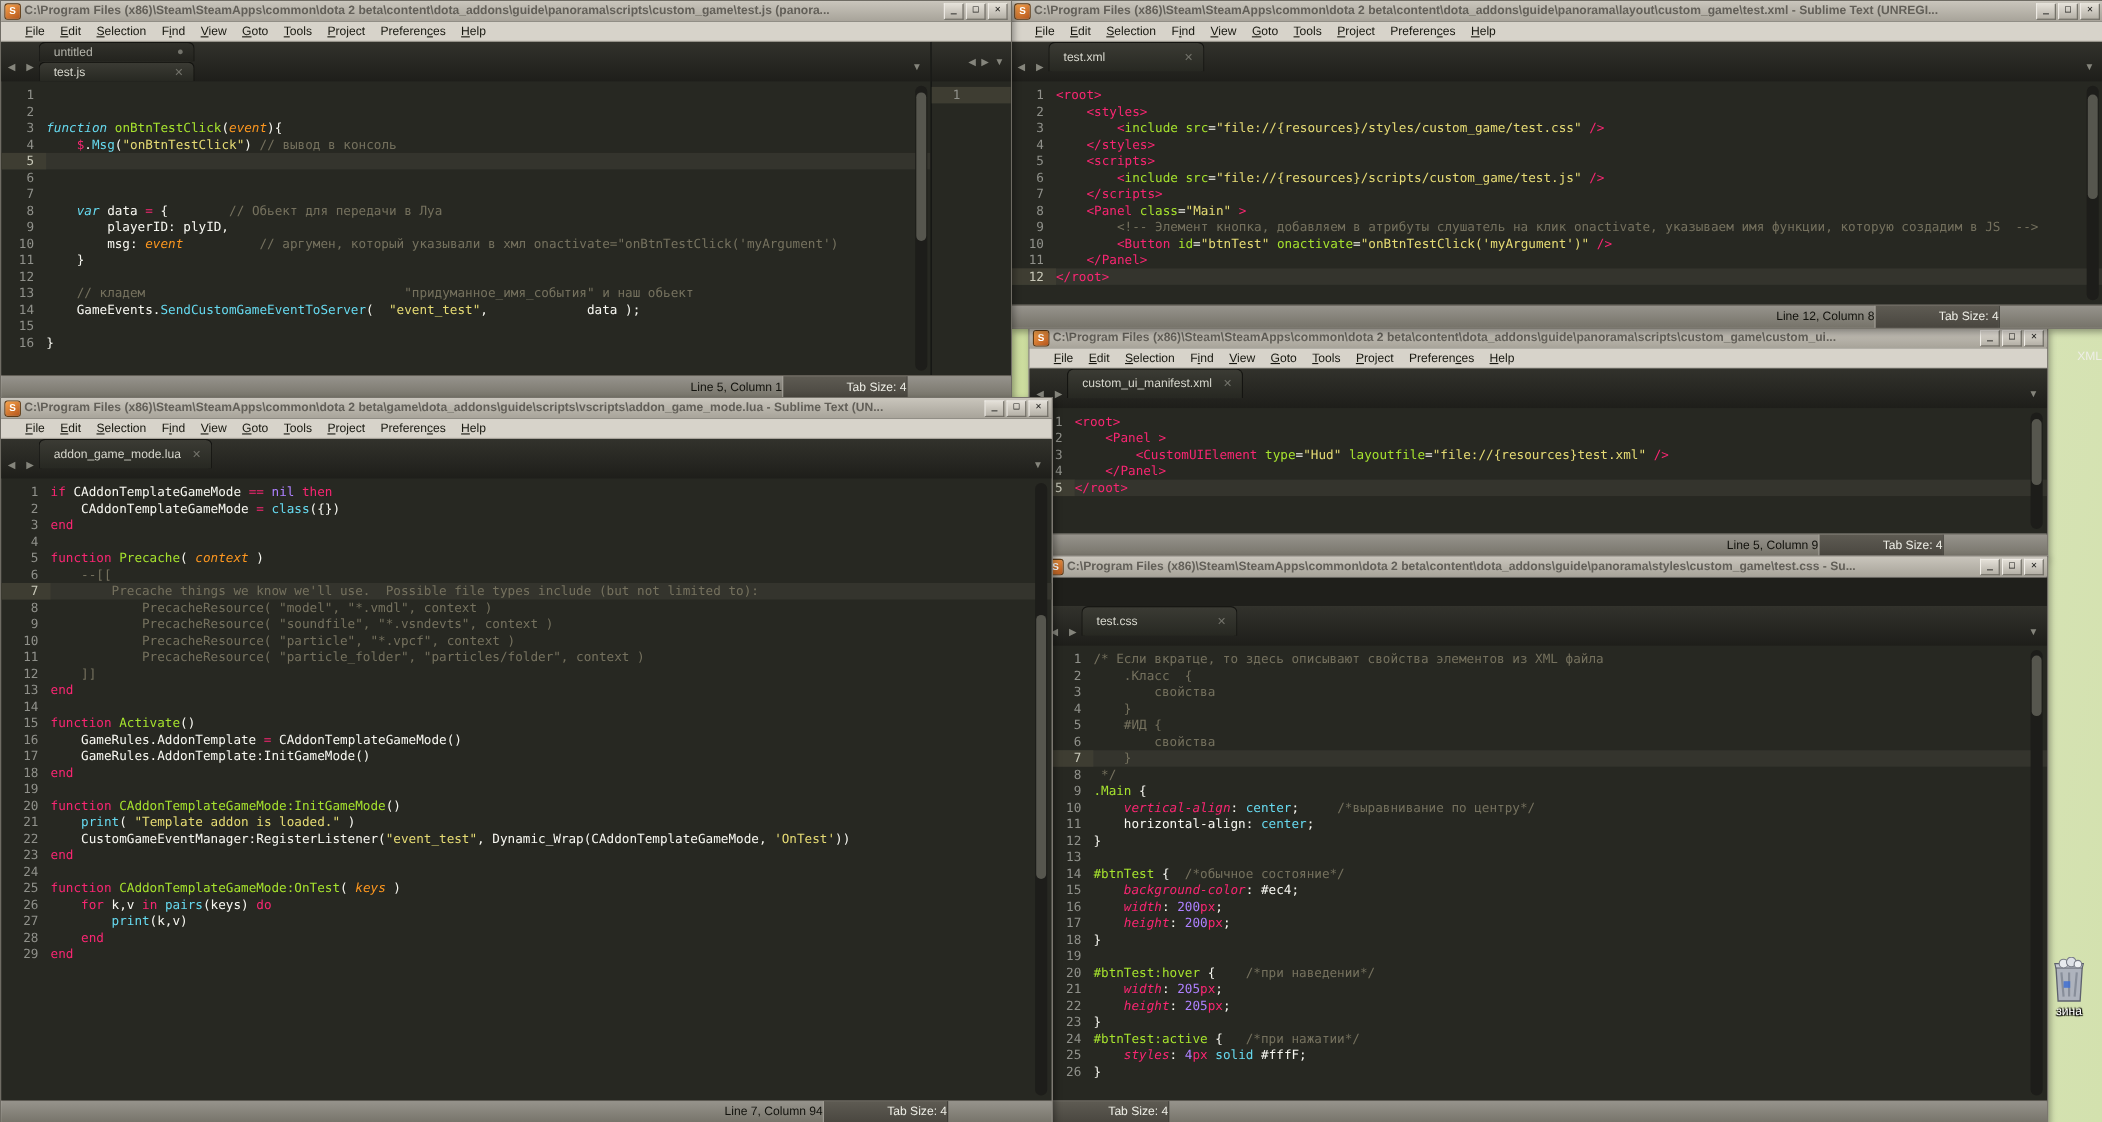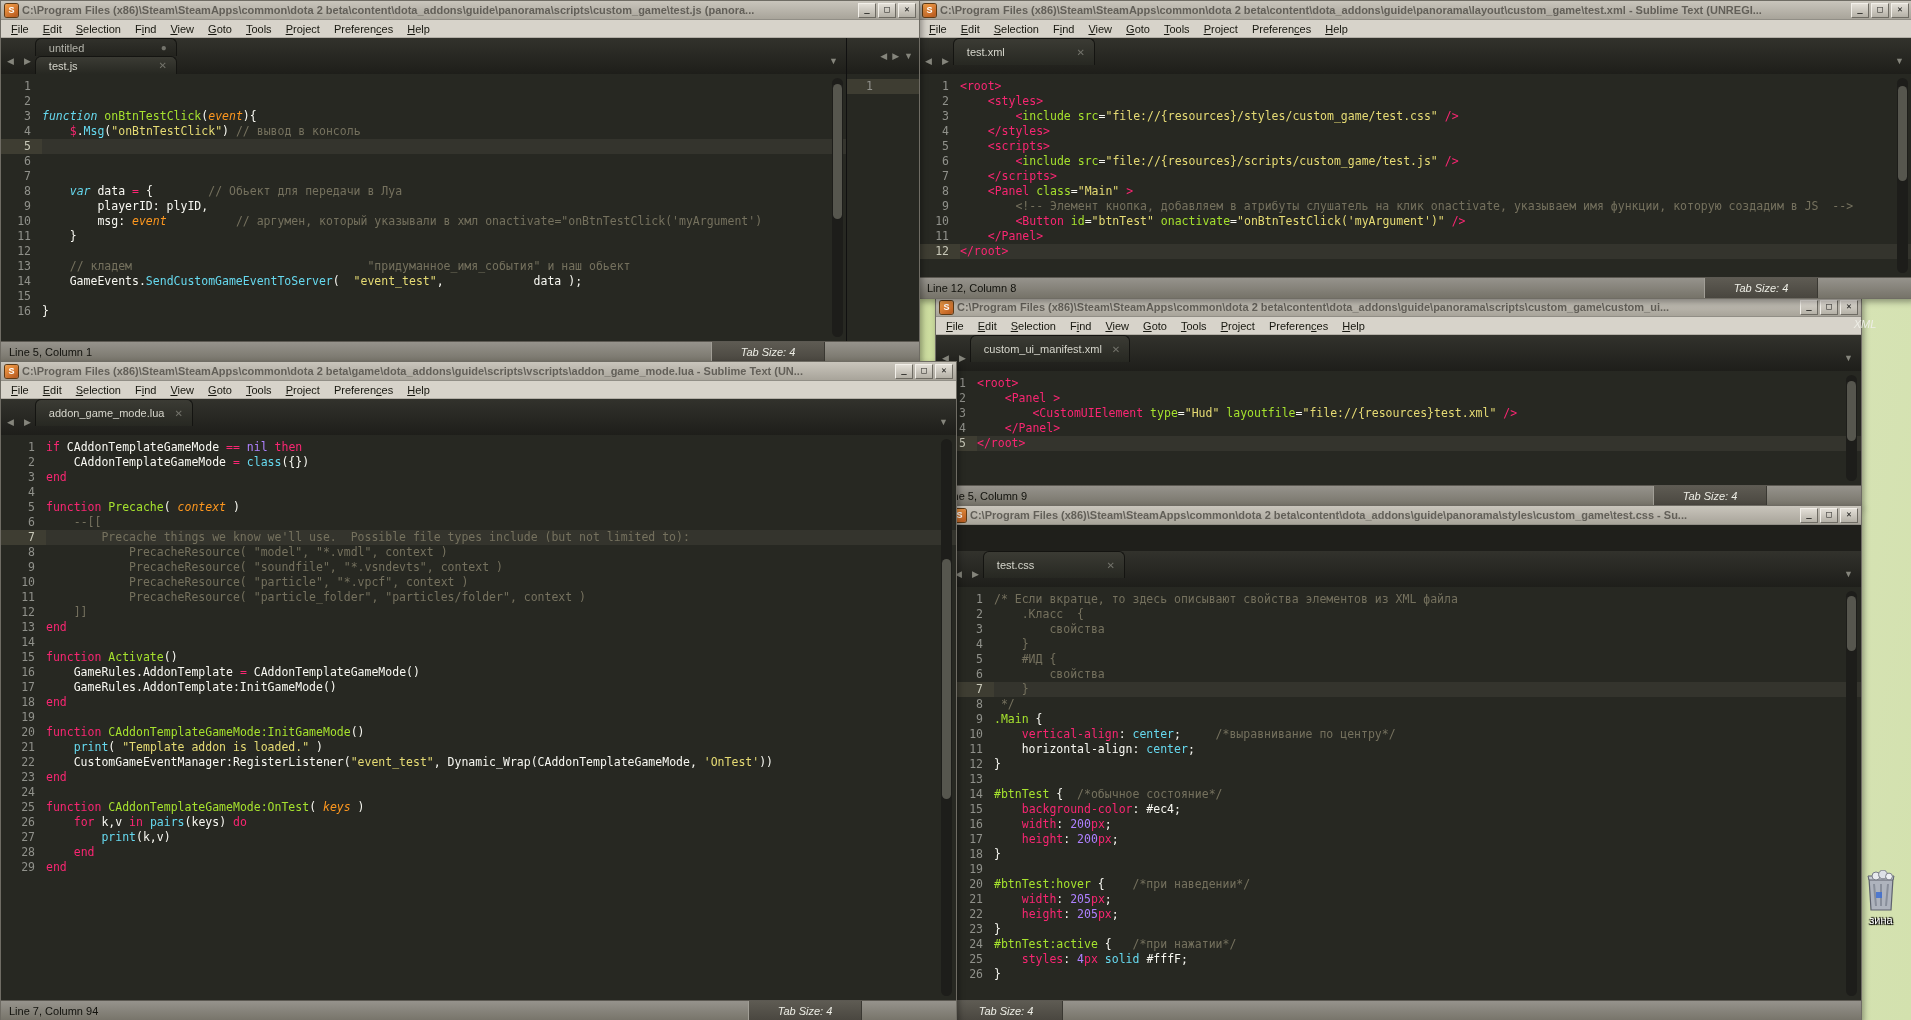--- a/index.html
+++ b/index.html
@@ -11,21 +11,21 @@
     border:1px solid #6f6c64;box-shadow:inset 1px 1px 0 #e9e6df, inset -1px -1px 0 #8f8c85, 2px 3px 6px rgba(0,0,0,.35);}
   .titlebar{height:18px;flex:none;display:flex;align-items:center;gap:4px;padding:0 3px 0 4px;
     background:linear-gradient(#c9c5bc,#a8a49a);border-bottom:1px solid #918e86;}
   .appicon{width:13px;height:13px;flex:none;border-radius:2px;background:linear-gradient(145deg,#f6a24b,#b5561d);
     color:#fff;font:bold 9px/13px "Liberation Sans",sans-serif;text-align:center;box-shadow:0 0 0 1px #5f3a14;}
   .title{flex:1;font:bold 11px "Liberation Sans",sans-serif;color:#625f58;white-space:nowrap;overflow:hidden;}
   .winbtns{display:flex;gap:2px;flex:none;}
   .wbtn{width:16px;height:13px;background:linear-gradient(#e3dfd7,#b4b0a6);border:1px solid;
     border-color:#f2efe9 #6e6b63 #6e6b63 #f2efe9;font:bold 9px/11px "DejaVu Sans Mono",monospace;
     text-align:center;color:#1c1c1a;cursor:default;}
-  .menubar{height:17px;flex:none;display:flex;align-items:center;padding-left:3px;
+  .menubar{height:17px;flex:none;display:flex;align-items:center;padding-left:15px;
     background:#d7d3ca;border-bottom:1px solid #b3afa6;font:11px "Liberation Sans",sans-serif;color:#17170f;}
   .mi{padding:1px 7px;}
   .mi u{text-decoration:underline;}
   .noband{height:26px;flex:none;background:#1f1f1b;}
   .edwrap{flex:1;position:relative;background:#272822;overflow:hidden;}
   
   .tabbar{height:36px;display:flex;align-items:flex-end;
     background:linear-gradient(#32322c,#1e1e1a);overflow:hidden;}
   .navarr{color:#85857c;font-size:9px;padding:0 4px 8px 6px;flex:none;}
   .tabs{display:flex;align-items:flex-end;height:100%;flex-direction:column;}
@@ -41,31 +41,31 @@
   .lines{padding-top:5px;position:relative;}
   .line{display:flex;height:15px;font:11.5px/15px "DejaVu Sans Mono",monospace;}
   .ln{flex:none;width:30px;text-align:right;padding-right:11px;color:#90918b;}
   .lw .ln{width:34px;}
   .lc{white-space:pre;color:#f8f8f2;overflow:hidden;}
   .line.cur{background:#34342d;}
   .line.cur .ln{background:#3e3d32;color:#c8c8b8;}
   .tk-f{color:#f8f8f2}.tk-p{color:#f92672}.tk-g{color:#a6e22e}.tk-c{color:#66d9ef}
   .tk-ci{color:#66d9ef;font-style:italic}.tk-o{color:#fd971f;font-style:italic}
   .tk-u{color:#ae81ff}.tk-y{color:#e6db74}.tk-m{color:#75715e}
-  .tk-pi{color:#f92672;}
+  .tk-pi{color:#f92672;font-style:italic}
   
   .vscroll{position:absolute;width:11px;top:40px;bottom:4px;background:#1d1d1a;border-radius:6px;}
   .vthumb{position:absolute;left:1px;right:1px;background:#56564e;border-radius:5px;}
   
   .statusbar{height:20px;flex:none;display:flex;align-items:center;
     background:linear-gradient(#96938c,#767369);border-top:1px solid #5c5952;
     font:11px "Liberation Sans",sans-serif;}
-  .stpos{color:#12120d;margin-left:8px;flex:1;white-space:nowrap;overflow:hidden;}
-  .stcell{flex:none;width:112px;text-align:center;color:#eeeee6;align-self:stretch;line-height:20px;
-    background:linear-gradient(#5e5b53,#49463f);border-left:1px solid #a19e96;border-right:1px solid #3a3832;font-style:italic;}
+  .stpos{color:#12120d;margin-left:8px;flex:1;white-space:nowrap;overflow:hidden;text-align:right;}
+  .stcell{flex:none;width:112px;text-align:right;color:#eeeee6;align-self:stretch;line-height:20px;
+    background:linear-gradient(#5e5b53,#49463f);border-left:1px solid #a19e96;border-right:1px solid #3a3832;}
   .stcell.syn{width:92px;margin-top:36px;}
   
   .main-pane{position:absolute;left:0;top:0;right:73px;bottom:0;overflow:hidden;}
   .mini-pane{position:absolute;right:0;top:0;width:72px;bottom:0;border-left:1px solid #101010;background:#272822;}
   .minibar{height:36px;display:flex;align-items:center;justify-content:flex-end;gap:5px;
     background:linear-gradient(#32322c,#1e1e1a);color:#85857c;font-size:9px;padding-right:6px;}
   .mini-line{display:flex;height:15px;margin-top:5px;font:11.5px/15px "DejaVu Sans Mono",monospace;background:#3e3d32;}
   .mini-line .ln{width:26px;}
   
   #recycle{position:absolute;left:1853px;top:870px;width:56px;text-align:center;}

